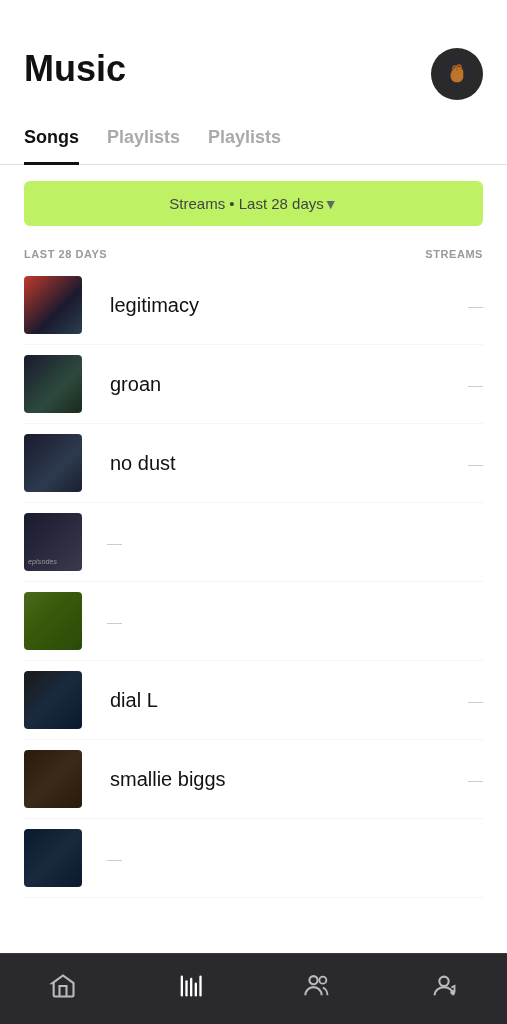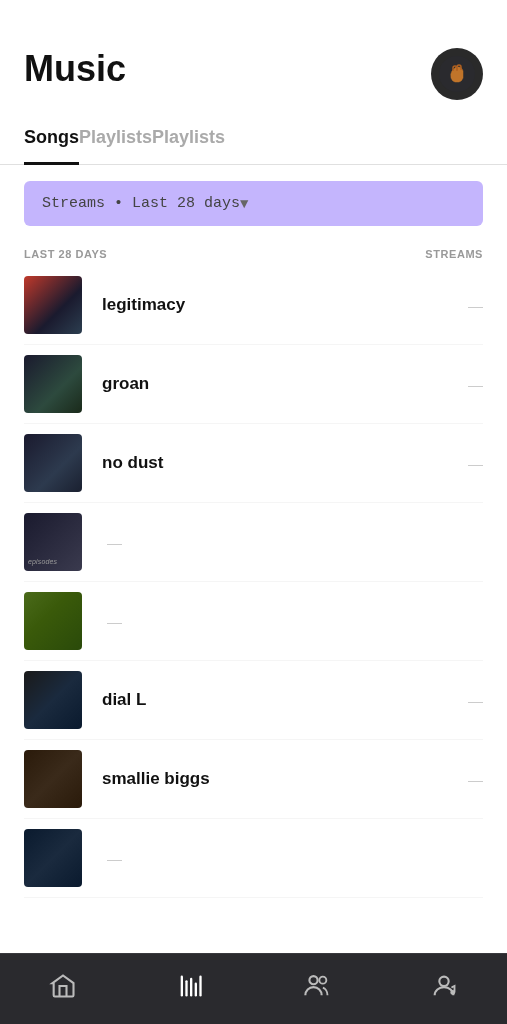--- a/index.html
+++ b/index.html
@@ -37,46 +37,46 @@
     .avatar svg {
       width: 36px;
       height: 36px;
     }
 
     
     .tabs {
       display: flex;
       padding: 0 24px;
       border-bottom: 1px solid #e0e0e0;
+      gap: 28px;
     }
     .tab {
       padding: 10px 0 14px;
       font-size: 18px;
       font-weight: 600;
       color: #aaa;
       cursor: pointer;
       border-bottom: 3px solid transparent;
       position: relative;
       bottom: -1px;
     }
     .tab.active {
       color: #111;
       border-bottom: 3px solid #111;
     }
 
     
     .filter-bar {
       margin: 16px 24px;
-      background: #c4b5fd;
+      background: #bef264;
       border-radius: 6px;
       display: flex;
       align-items: center;
-      justify-content: flex-start;
+      justify-content: center;
       padding: 14px 18px;
-      font-family: Liberation Mono, monospace;
     }
     .filter-label {
       font-size: 15px;
       color: #444;
       font-weight: 500;
     }
     .filter-chevron {
       color: #666;
       font-size: 14px;
     }
@@ -113,24 +113,24 @@
     .song-thumb {
       width: 58px;
       height: 58px;
       border-radius: 4px;
       flex-shrink: 0;
       overflow: hidden;
       background: #222;
     }
     .song-name {
       flex: 1;
-      font-size: 17px;
-      font-weight: 700;
+      font-size: 20px;
+      font-weight: 400;
       color: #111;
-      padding: 0 20px;
+      padding: 0 28px;
     }
     .song-streams {
       font-size: 15px;
       color: #ccc;
       font-weight: 400;
       min-width: 40px;
       text-align: right;
     }
 
     

